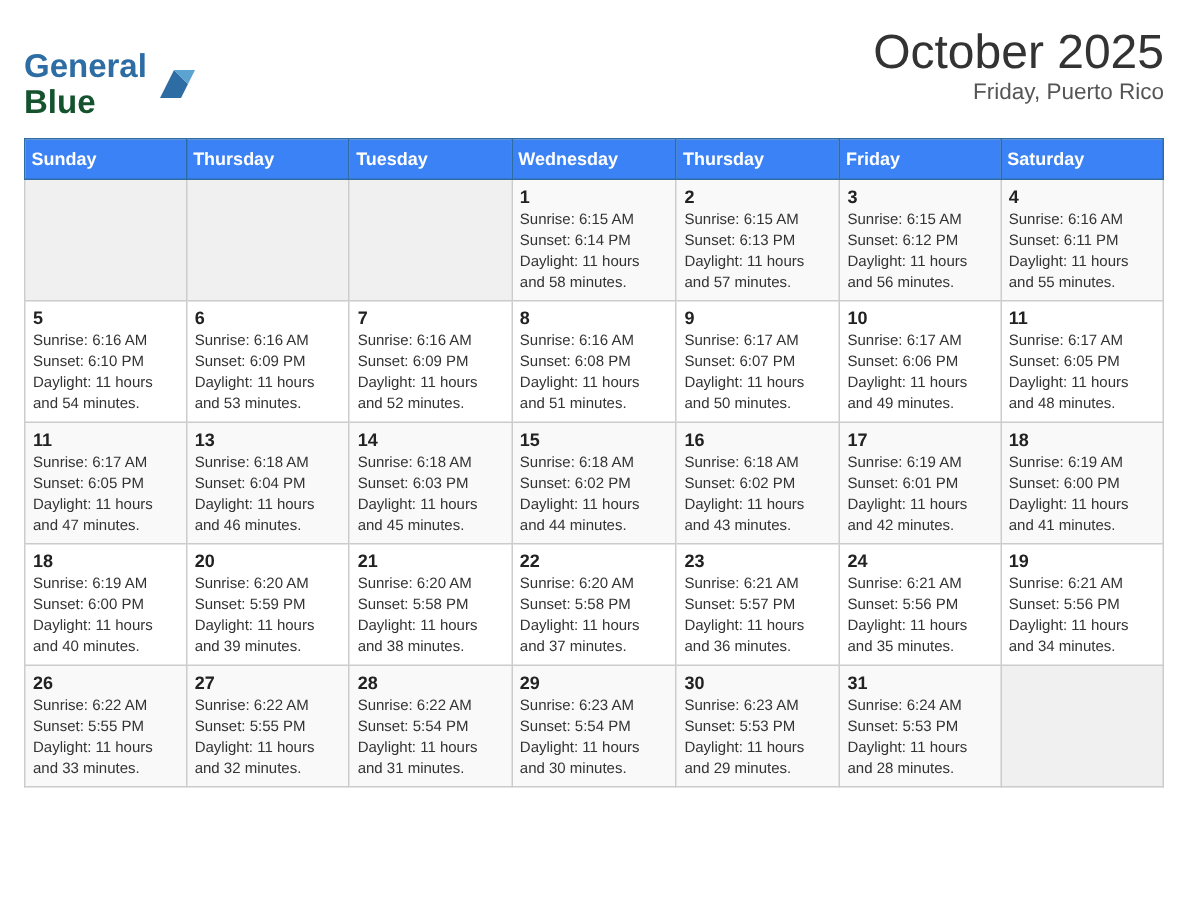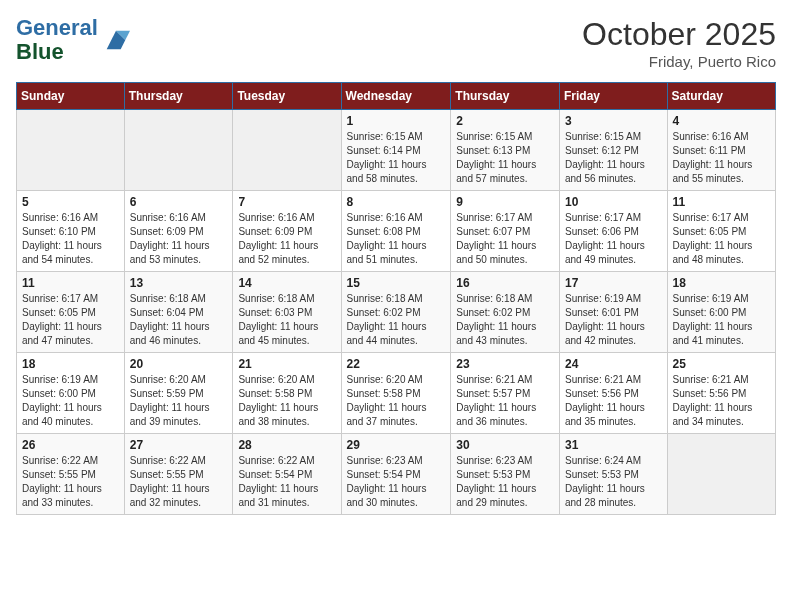--- a/index.html
+++ b/index.html
@@ -12,20 +12,21 @@
     }
     .header {
       display: flex;
       justify-content: space-between;
       align-items: flex-start;
       margin-bottom: 12px;
     }
     .logo {
       display: flex;
       align-items: center;
+      margin-top: 16px;
     }
     .logo-text {
       font-size: 22px;
       font-weight: bold;
       color: #333;
       line-height: 1.1;
     }
     .logo-text span {
       color: #2e6da4;
     }
@@ -45,21 +46,21 @@
     .subtitle {
       font-size: 15px;
       color: #555;
     }
     table {
       width: 100%;
       border-collapse: collapse;
       font-size: 10.5px;
     }
     thead tr th {
-      background-color: #7f1d1d;
+      background-color: #3b82f6;
       color: #fff;
       padding: 6px 4px;
       text-align: left;
       font-size: 12px;
       font-weight: bold;
       border: 1px solid #2e6da4;
     }
     tbody tr td {
       border: 1px solid #ccc;
       vertical-align: top;
@@ -275,21 +276,21 @@
 Sunset: 5:57 PM
 Daylight: 11 hours and 36 minutes.</div>
         </td>
         <td>
           <div class="day-num">24</div>
           <div class="day-info" style="white-space: pre-line;">Sunrise: 6:21 AM
 Sunset: 5:56 PM
 Daylight: 11 hours and 35 minutes.</div>
         </td>
         <td>
-          <div class="day-num">25</div>
+          <div class="day-num">19</div>
           <div class="day-info" style="white-space: pre-line;">Sunrise: 6:21 AM
 Sunset: 5:56 PM
 Daylight: 11 hours and 34 minutes.</div>
         </td>
       </tr>
       <tr>
         <td>
           <div class="day-num">26</div>
           <div class="day-info" style="white-space: pre-line;">Sunrise: 6:22 AM
 Sunset: 5:55 PM

